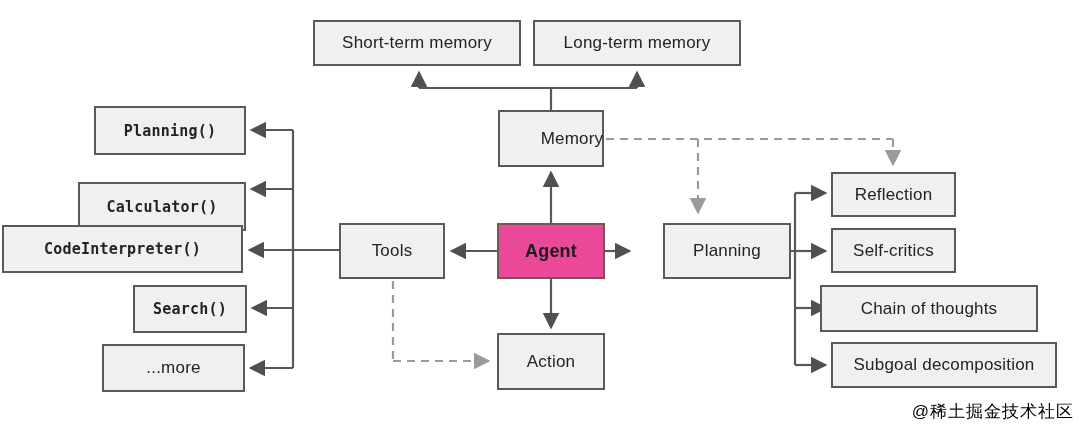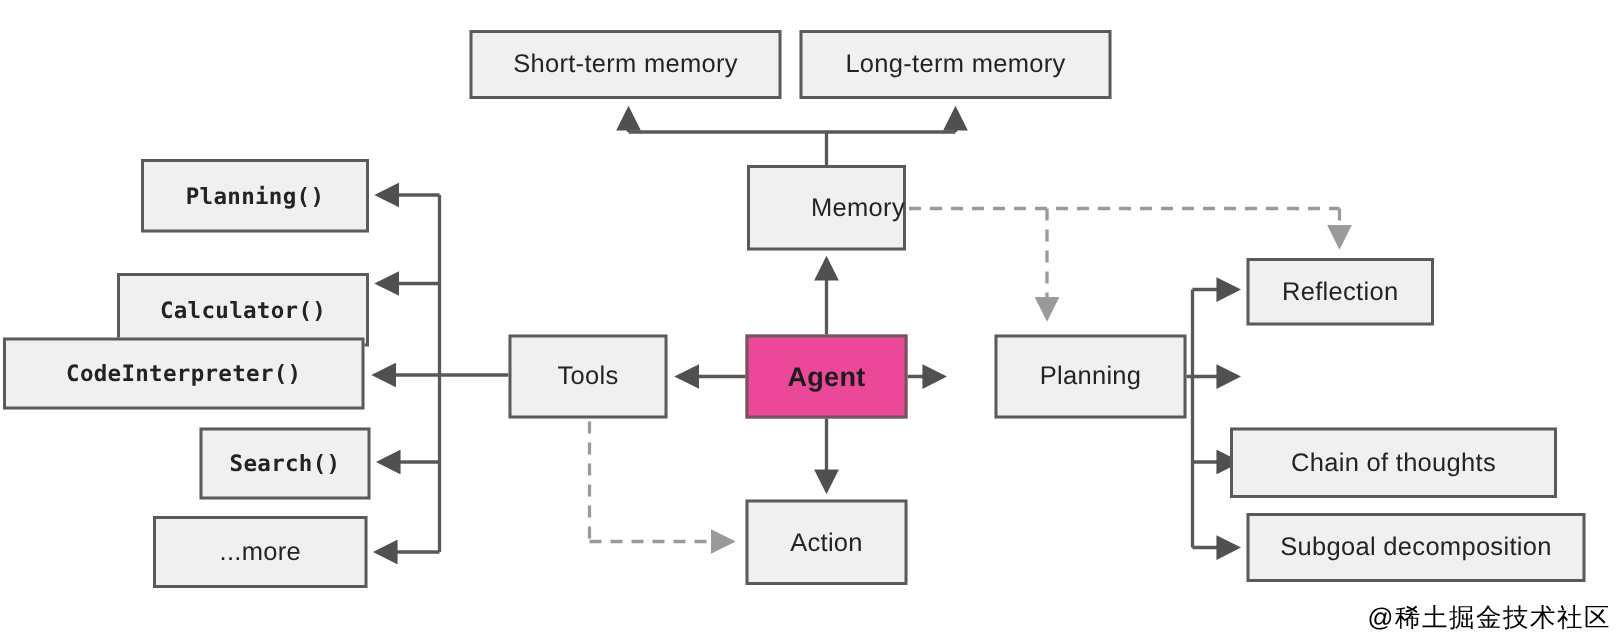--- a/index.html
+++ b/index.html
@@ -126,17 +126,18 @@
   <div class="node n-planning">Planning</div>
   <div class="node n-action">Action</div>
 
   <div class="node mono n-calendar">Planning()</div>
   <div class="node mono n-calculator">Calculator()</div>
   <div class="node mono n-codeint">CodeInterpreter()</div>
   <div class="node mono n-search">Search()</div>
   <div class="node n-more">...more</div>
 
   <div class="node n-reflection">Reflection</div>
+  <div class="node n-selfcritics">Self-critics</div>
   <div class="node n-chain">Chain of thoughts</div>
   <div class="node n-subgoal">Subgoal decomposition</div>
 
   <div class="watermark">@稀土掘金技术社区</div>
 </div>
 
 </body></html>

